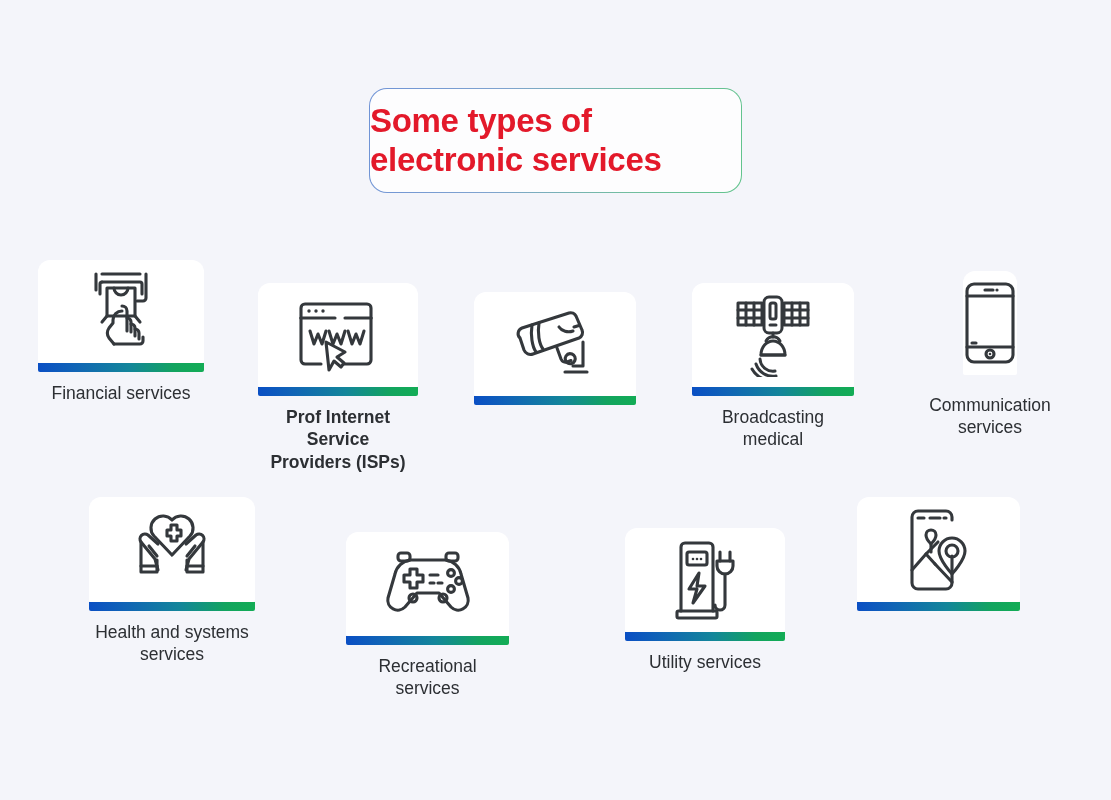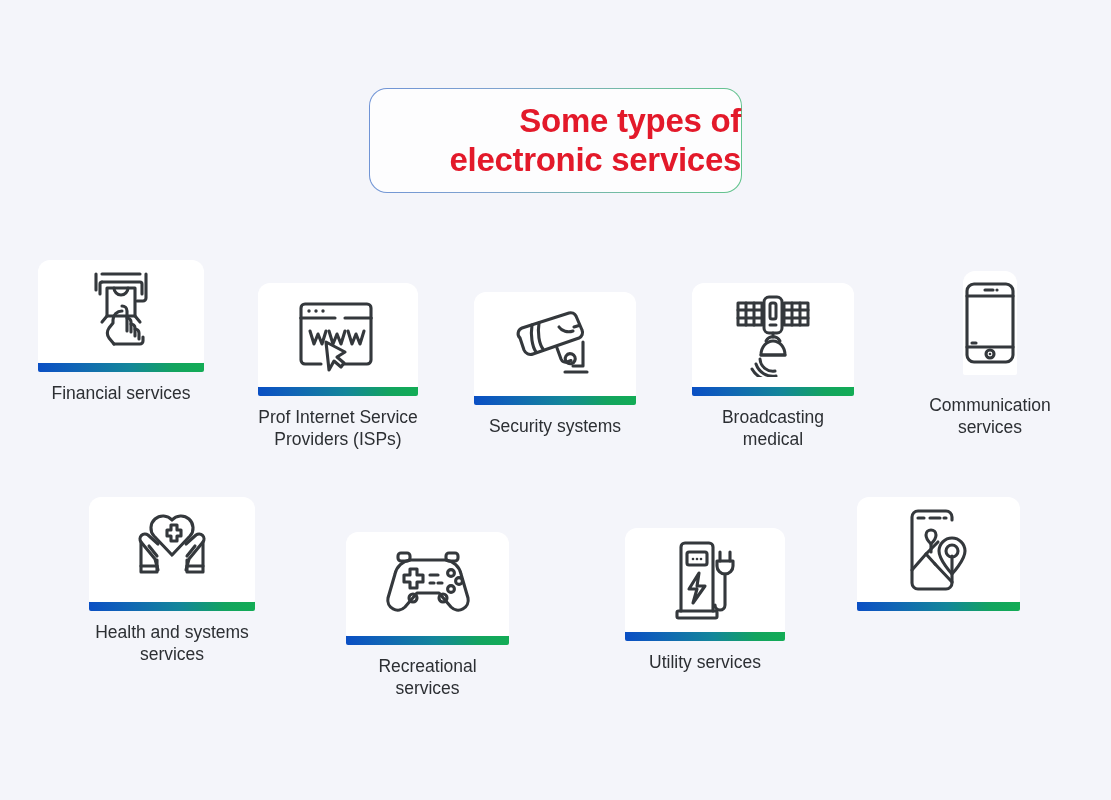--- a/index.html
+++ b/index.html
@@ -31,21 +31,21 @@
     display: flex;
     align-items: center;
     justify-content: center;
   }
 
   #title-text {
     color: #e3192a;
     font-size: 33px;
     font-weight: bold;
     line-height: 1.17;
-    text-align: right;
+    text-align: left;
     letter-spacing: -0.3px;
   }
 
   
   .card {
     position: absolute;
     display: flex;
     flex-direction: column;
     align-items: stretch;
   }
@@ -74,21 +74,21 @@
     white-space: pre-line;
   }
 
   .icon-svg {
     display: block;
   }
 
   
   #card-financial      { left: 38px;  top: 260px; width: 166px; }
   #card-financial .card-tile   { height: 103px; }
-  #card-isp            { left: 258px; top: 283px; width: 160px; }
+  #card-isp            { left: 258px; top: 283px; width: 160px; font-weight: bold; }
   #card-isp .card-tile         { height: 104px; }
   #card-security       { left: 474px; top: 292px; width: 162px; }
   #card-security .card-tile    { height: 104px; }
   #card-broadcasting   { left: 692px; top: 283px; width: 162px; }
   #card-broadcasting .card-tile{ height: 104px; }
   #card-communication  { left: 908px; top: 271px; width: 164px; align-items: center; }
   #card-communication .card-tile { height: 104px; }
 
   #card-health         { left: 89px;  top: 497px; width: 166px; }
   #card-health .card-tile      { height: 105px; }
@@ -167,21 +167,20 @@
         <path d="M50 23 a11 9 0 0 0 14 4"></path>
         <path d="M65 23 l5 -1.6"></path>
         <path d="M48 44 l4 11 a5 5 0 0 0 6 3 l4 -1.5"></path>
         <path d="M57 52 a5 5 0 1 0 6 -2 a5 5 0 0 0 -6 2 z"></path>
         <path d="M64 62 h10 V38"></path>
         <path d="M56 68 h22"></path>
       </svg>
     </span>
   </div>
   <div class="card-bar"></div>
-  <div class="card-label">Security systems</div>
 </div>
 
 <div class="card" id="card-broadcasting">
   <div class="card-tile">
     <span>
       <svg class="icon-svg" width="86" height="84" viewBox="0 0 86 84" fill="none" stroke="#34383c" stroke-width="3" stroke-linecap="round" stroke-linejoin="round">
         <rect x="34" y="4" width="18" height="36" rx="5"></rect>
         <rect x="40" y="10" width="6" height="16" rx="2"></rect>
         <path d="M40 32 h6"></path>
         <rect x="8" y="10" width="24" height="22"></rect>

